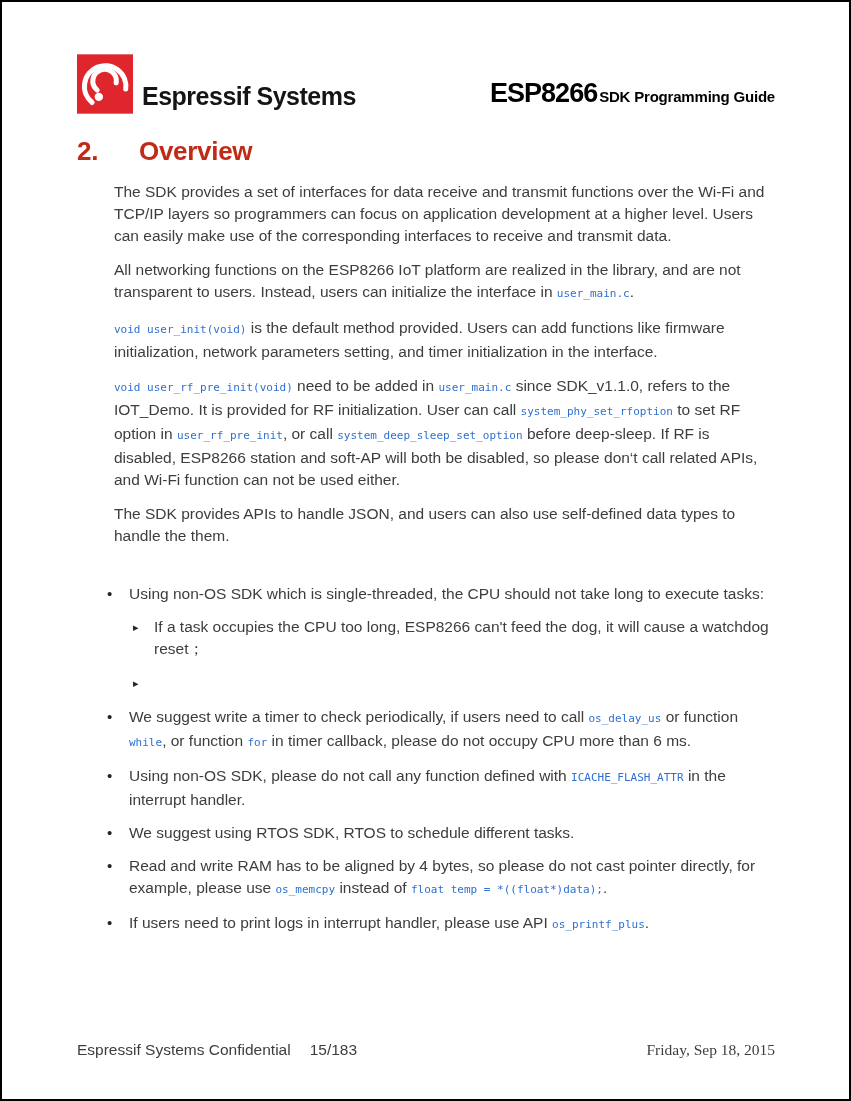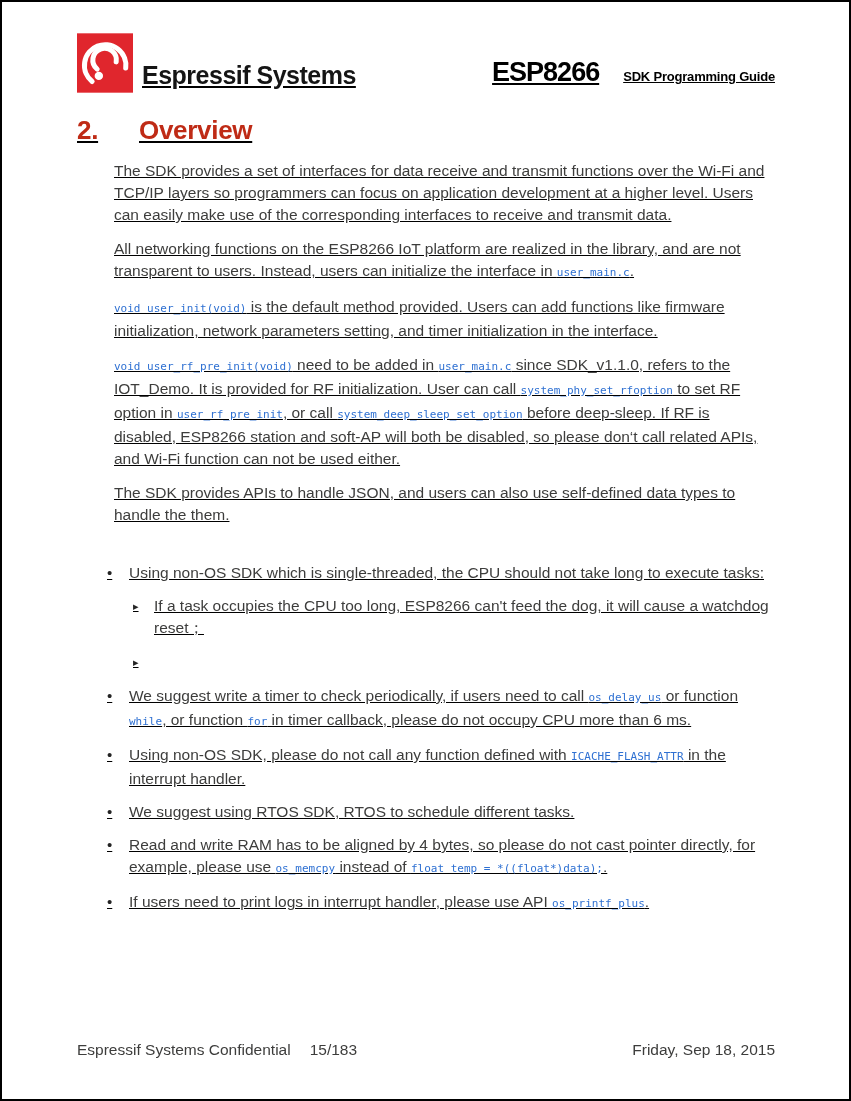--- a/index.html
+++ b/index.html
@@ -7,40 +7,39 @@
   body { font-family:"Liberation Sans", sans-serif; }
 
   .page {
     position:relative;
     width:851px; height:1101px;
     background:#ffffff;
     border:2px solid #000000;
     overflow:hidden;
   }
   .content {
-    padding:31px 74px 0 75px;
-    text-decoration:underline;
+    padding:52px 74px 0 75px;
   }
 
   
   .doc-header {
     display:flex;
     justify-content:space-between;
     align-items:flex-end;
   }
   .brand { display:flex; align-items:flex-end; }
   .logo-box { width:56px; height:60px; display:block; }
   .brand-name {
     font-size:25px; font-weight:bold; color:#151515;
     letter-spacing:-0.5px; margin-left:9px; margin-bottom:3px;
     white-space:nowrap;
   }
   .doc-title { display:flex; align-items:baseline; margin-bottom:5px; white-space:nowrap;justify-content:center; }
   .doc-title-main { font-size:27px; font-weight:bold; color:#000; letter-spacing:-1px; }
-  .doc-title-sub  { font-size:13px; font-weight:bold; color:#000; margin-left:24px; letter-spacing:-0.2px; }
+  .doc-title-sub  { font-size:15px; font-weight:bold; color:#000; margin-left:2px; letter-spacing:-0.2px; }
 
   
   .section-heading {
     margin-top:22px;
     font-size:26px; font-weight:bold; color:#bf2b16;
     display:flex; align-items:baseline;
     letter-spacing:-0.3px;
   }
   .section-number { width:62px; flex:0 0 62px; }
 
@@ -75,21 +74,21 @@
   }
 
   
   .doc-footer {
     position:absolute; left:75px; right:74px; bottom:40px;
     display:flex; align-items:baseline;
     font-size:15.5px; color:#3d3d3c;
   }
   .doc-footer .f-left  { flex:1; text-align:left; }
   .doc-footer .f-mid   { flex:1; text-align:left; }
-  .doc-footer .f-right { flex:1; text-align:right; }
+  .doc-footer .f-right { flex:1; text-align:right;font-family:Liberation Serif, serif; }
 </style>
 </head>
 <body>
 
 <div class="page">
   <div class="content">
 
     <header class="doc-header">
       <div class="brand">
         <span class="logo-box">

